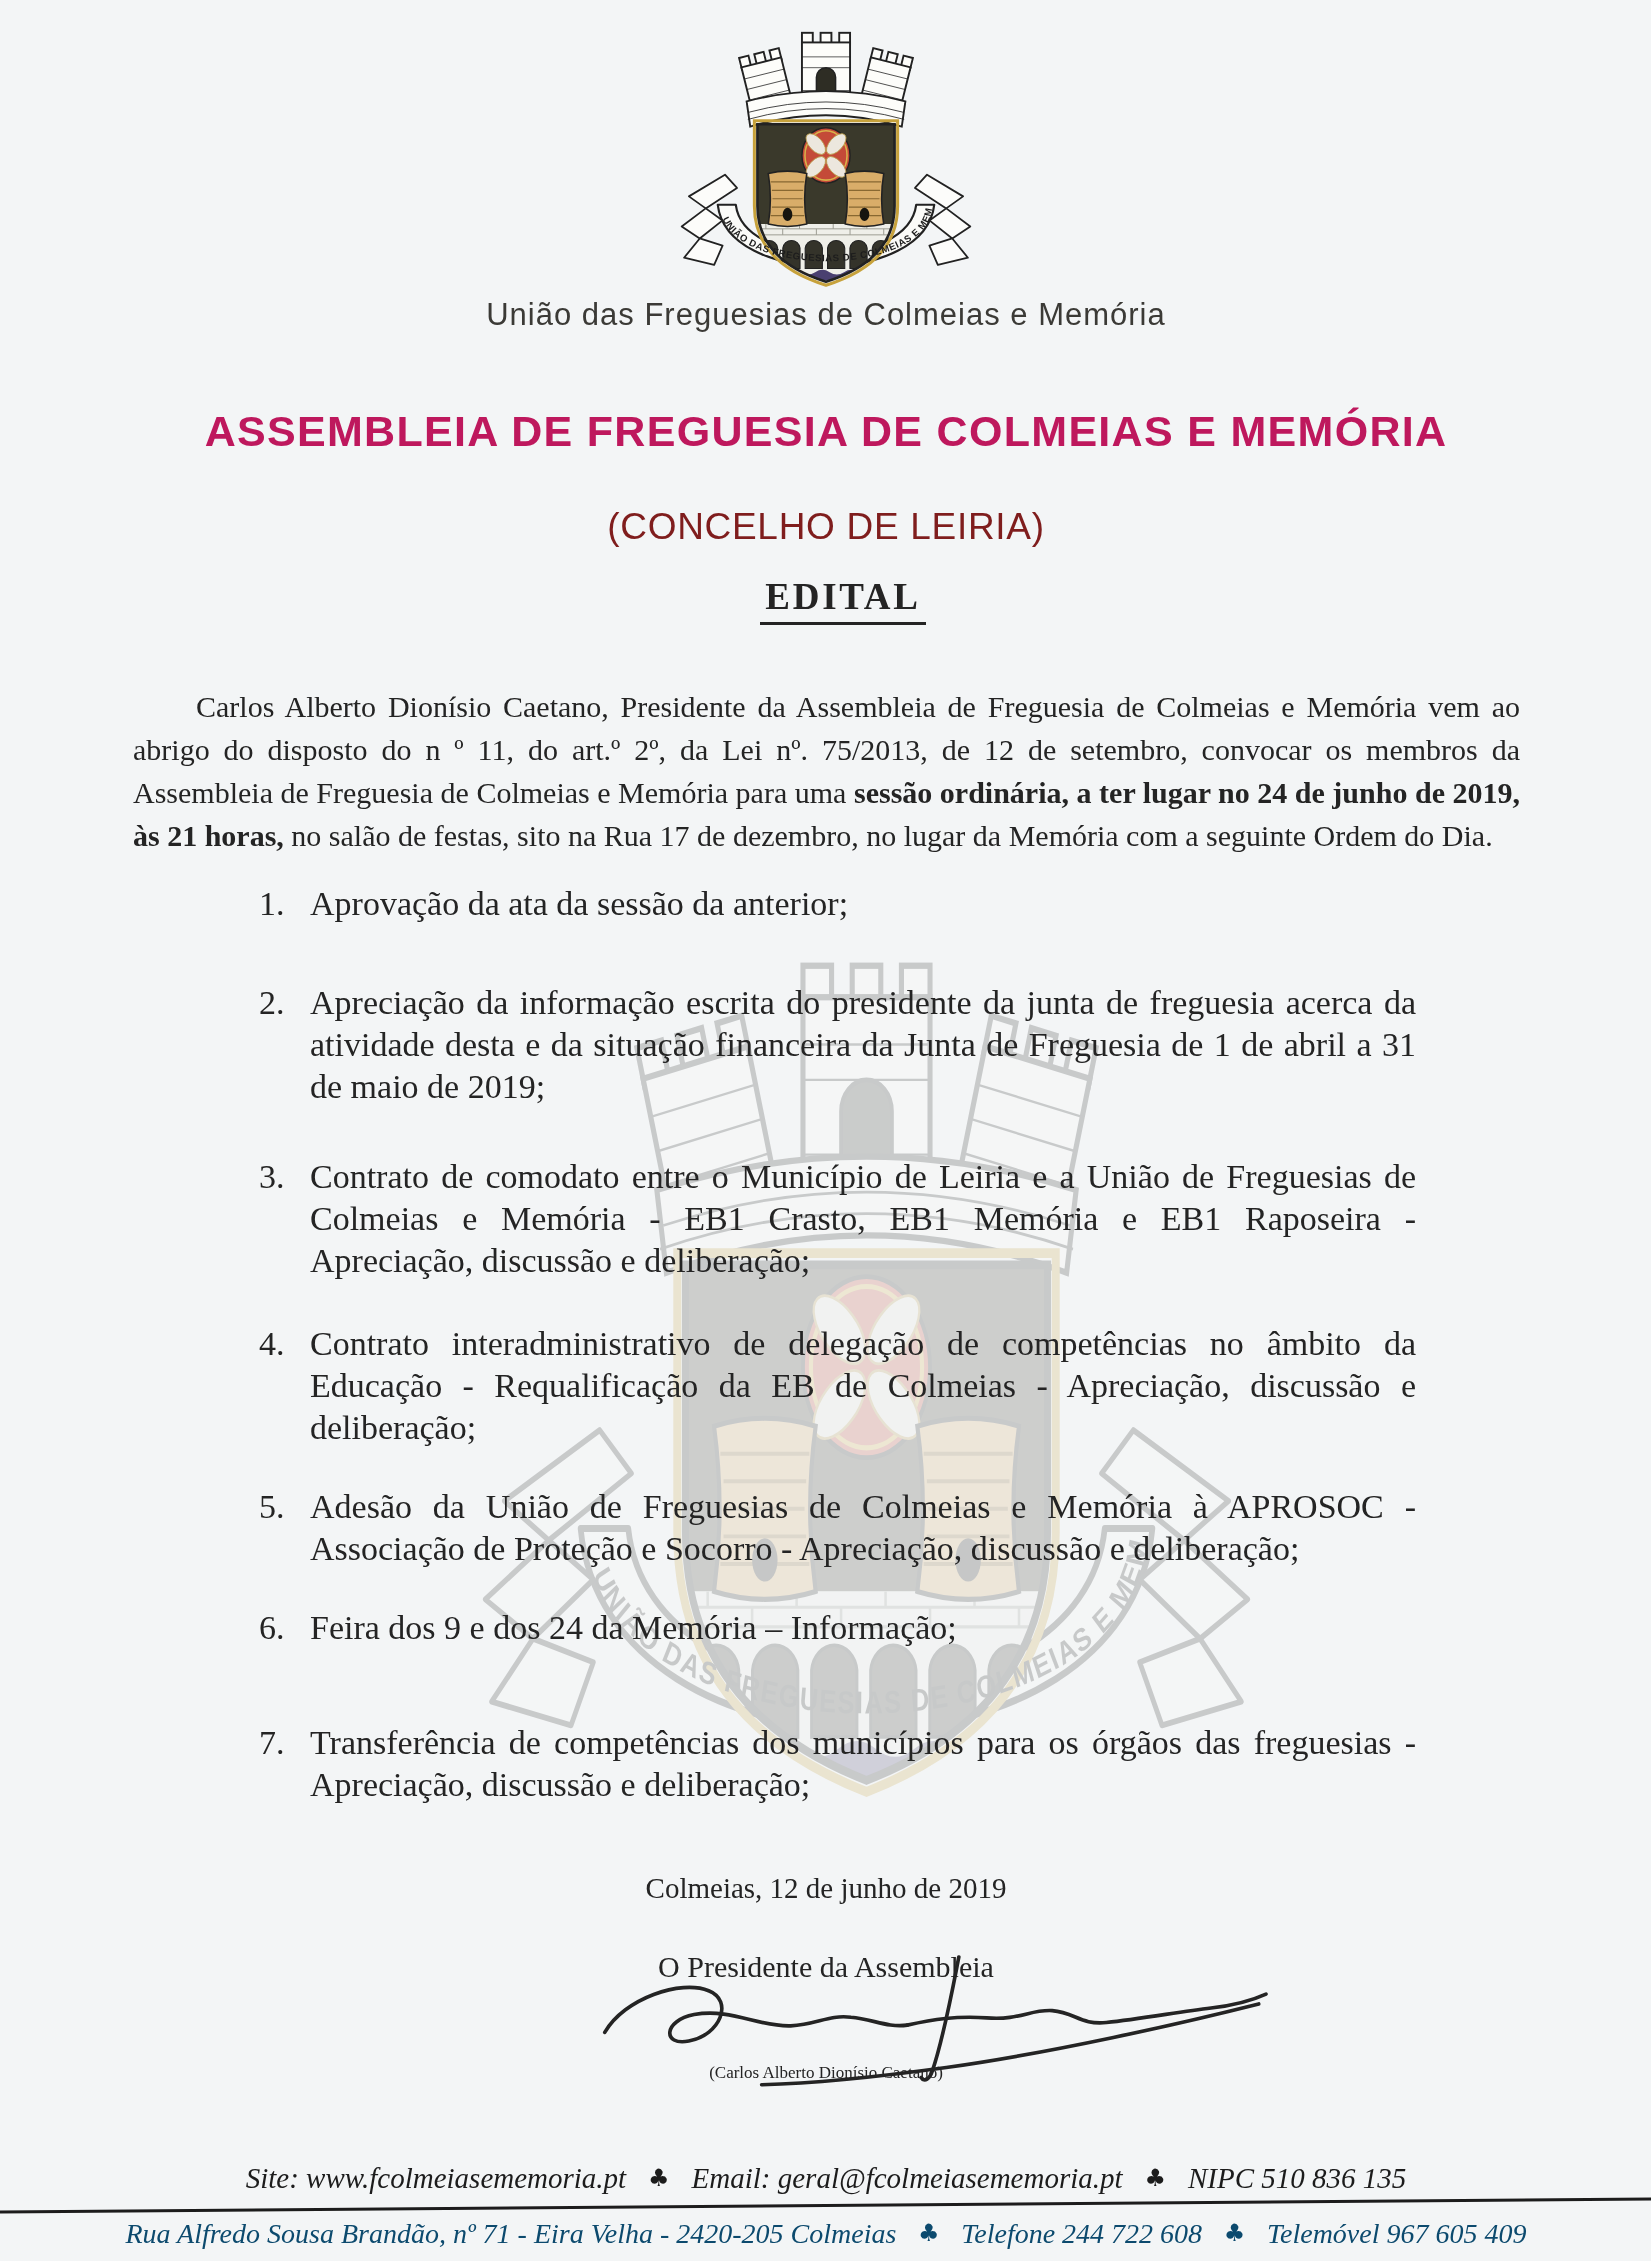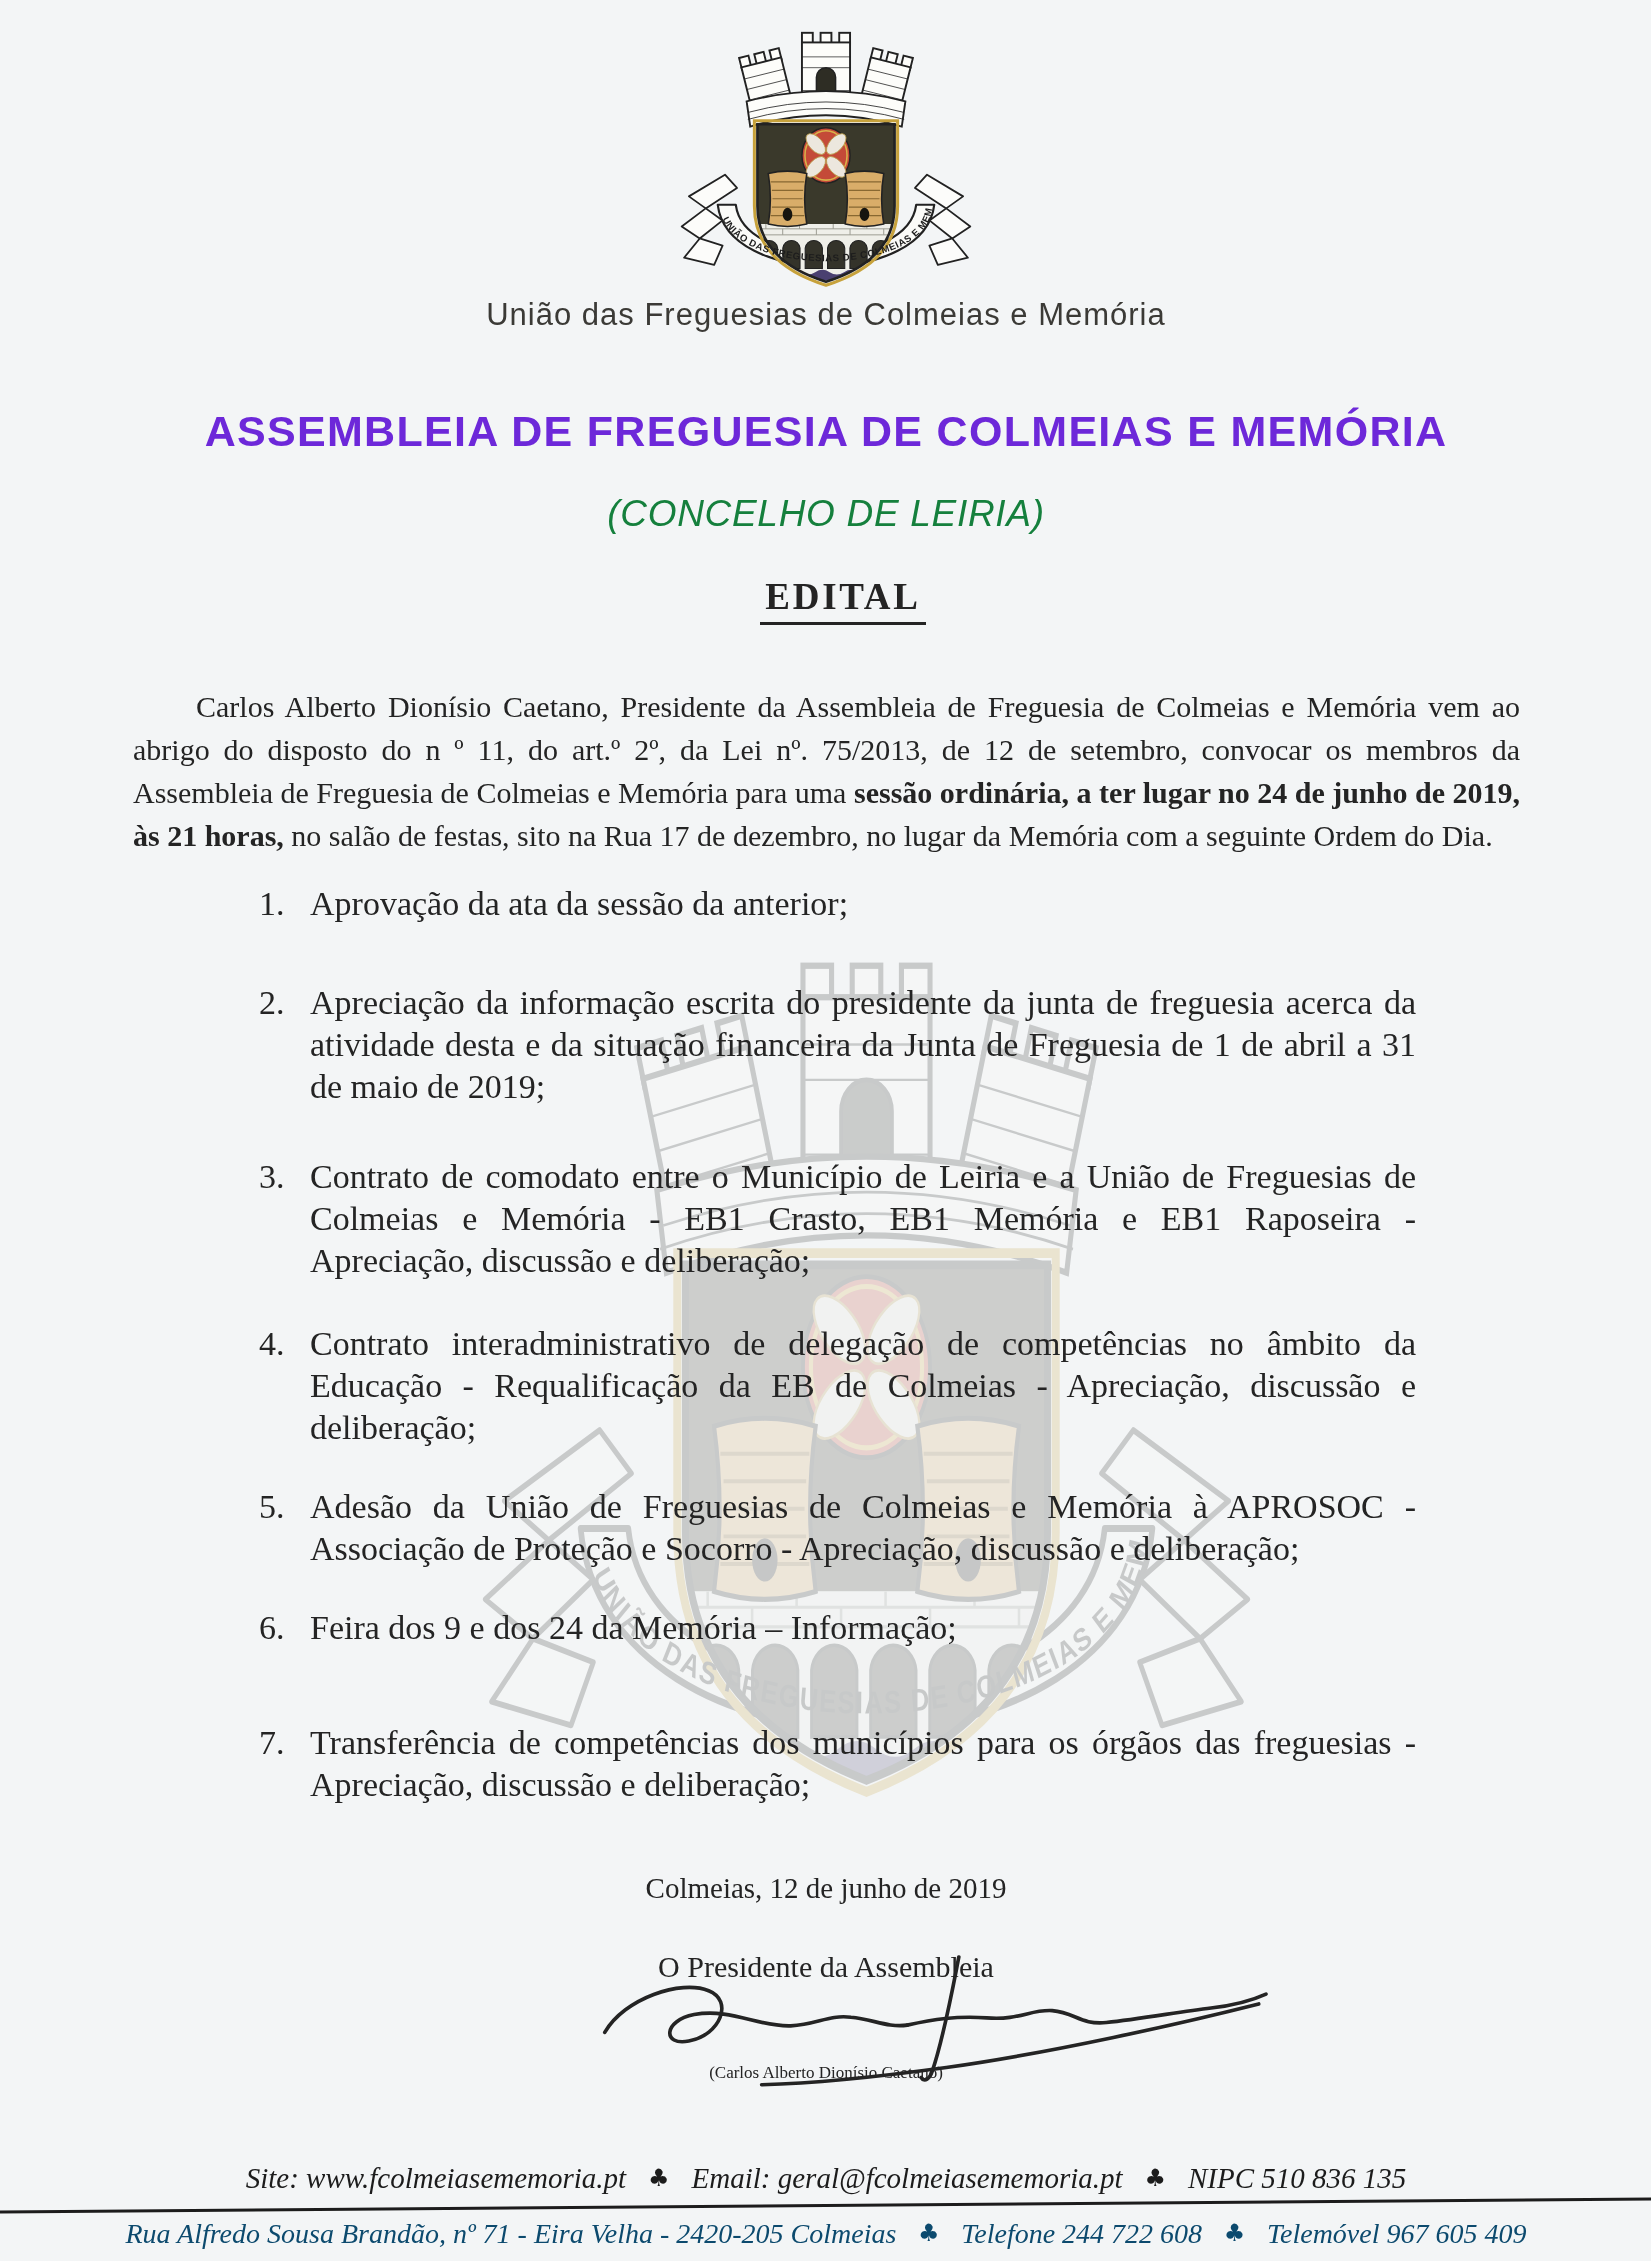--- a/index.html
+++ b/index.html
@@ -31,26 +31,26 @@
   }
 
   .org-label {
     top: 297px;
     font-family: "Liberation Sans", sans-serif;
     font-size: 31px; letter-spacing: 1px; color: #3b3a36;
   }
   .doc-title {
     top: 407px;
     font-family: "Liberation Sans", sans-serif;
-    font-weight: bold; font-size: 43px; letter-spacing: 1.3px; color: #6d28d9;
+    font-weight: bold; font-size: 43px; letter-spacing: 1.3px; color: #be185d;
   }
   .doc-subtitle {
-    top: 493px;
+    top: 506px;
     font-family: "Liberation Sans", sans-serif;
-    font-size: 37px; letter-spacing: 0.7px; color: #15803d; font-style: italic;
+    font-size: 37px; letter-spacing: 0.7px; color: #7f1d1d;
   }
   .doc-type {
     top: 575px;
     font-size: 37px; font-weight: bold; letter-spacing: 2.7px;
   }
   .doc-type .u { display: inline-block; border-bottom: 3.3px solid #242424; padding: 0 5.3px 4px 5.3px; margin-left: 34px; }
 
   .intro {
     position: absolute; top: 655px; left: 133px; width: 1387px;
     font-size: 30px; line-height: 43px;

